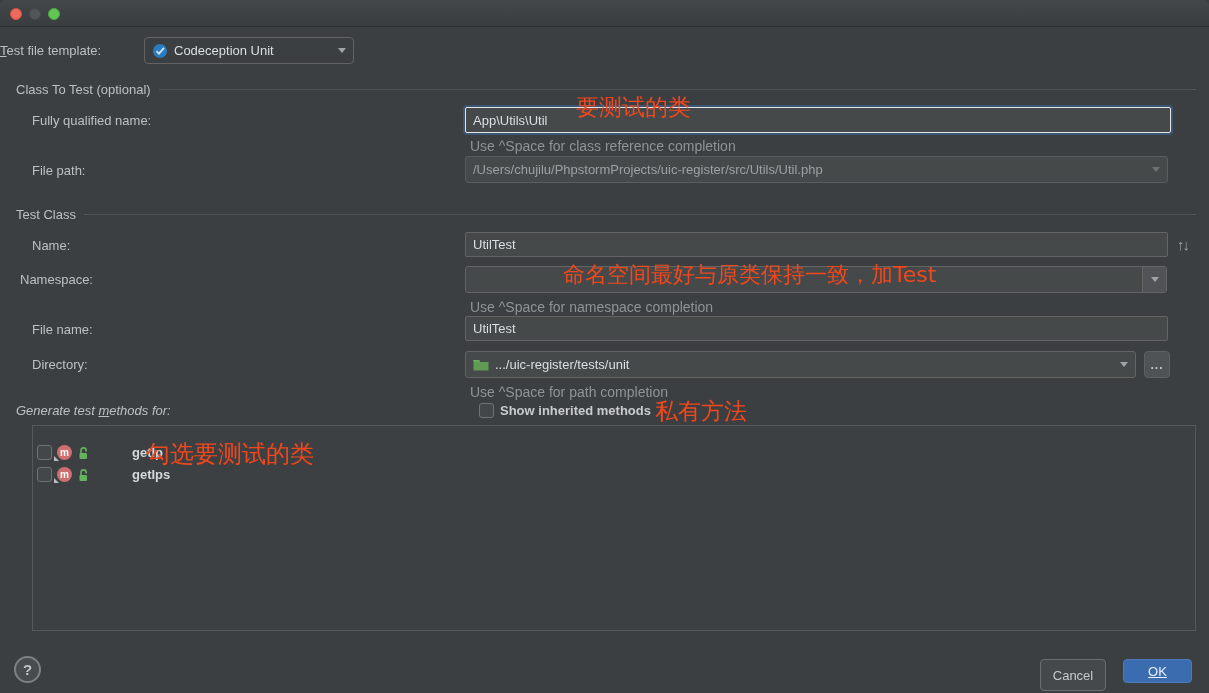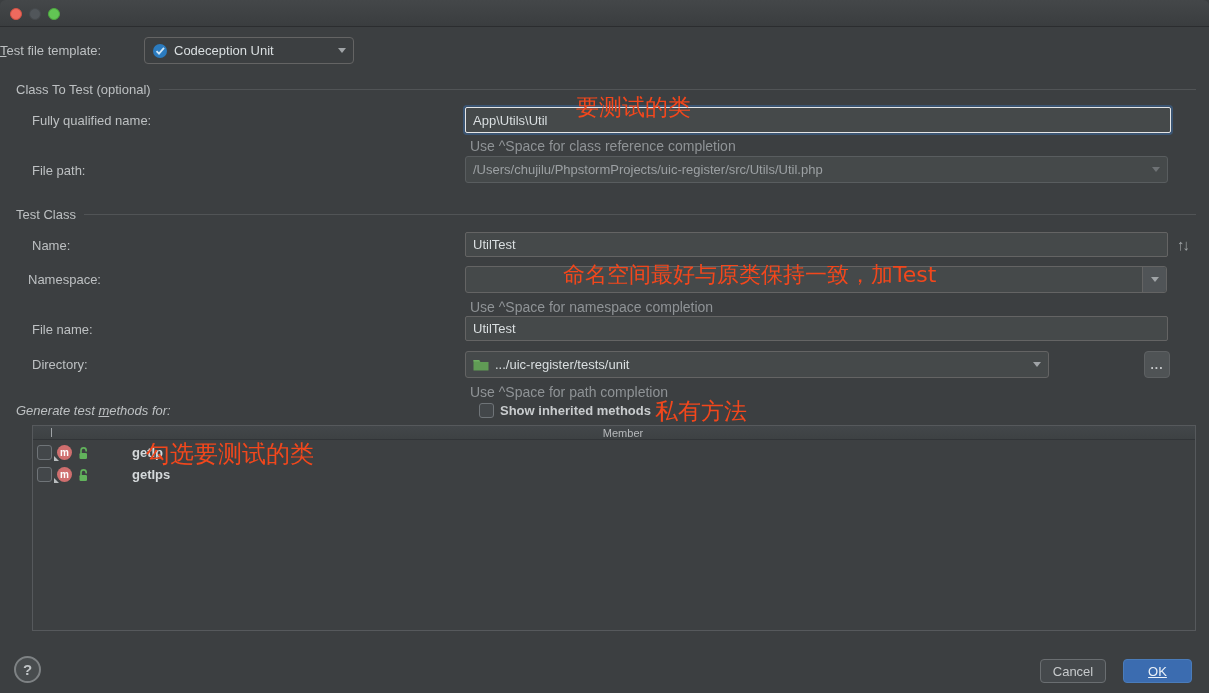--- a/index.html
+++ b/index.html
@@ -128,53 +128,49 @@
 
 <div class="section" style="top:207px;">
   <span>Test Class</span>
   <span class="rule"></span>
 </div>
 
 <div class="label" style="left:32px;top:238px;">Name:</div>
 <input class="text-input" style="left: 465px; top: 232px; width: 703px; height: 25px;" value="UtilTest">
 <div class="updown" style="left:1177px;top:236px;">↑↓</div>
 
-<div class="label" style="left:28px;top:272px;">Namespace:</div>
+<div class="label" style="left:20px;top:272px;">Namespace:</div>
 <div class="combo" style="left:465px;top:266px;width:702px;height:27px;">
   <span></span>
   <span class="arrow-btn">
       <span class="arrow"></span>
     </span>
 </div>
 <div class="hint" style="left:470px;top:299px;">Use ^Space for namespace completion</div>
 
 <div class="label" style="left:32px;top:322px;">File name:</div>
 <input class="text-input" style="left: 465px; top: 316px; width: 703px; height: 25px;" value="UtilTest">
 
 <div class="label" style="left:32px;top:357px;">Directory:</div>
-<div class="combo" style="left:465px;top:351px;width:584px;height:27px;">
+<div class="combo" style="left:465px;top:351px;width:671px;height:27px;">
   <svg class="folder-icon" viewBox="0 0 16 13">
     <path d="M0.5 2 h5.5 l1.5 2 h8 v8.5 h-15 z" fill="#609b55"></path>
     <path d="M0.5 2 h5.5 l1 1.4 h-6.5 z" fill="#6fae62"></path>
   </svg>
   <span>.../uic-register/tests/unit</span>
   <span class="arrow"></span>
 </div>
 <div class="btn browse" style="left:1144px;top:351px;width:26px;height:27px;font-size:12px;">...</div>
 <div class="hint" style="left:470px;top:384px;">Use ^Space for path completion</div>
 
 <div class="label" style="left:16px;top:403px;font-style:italic;"><span>Generate test </span><span class="u">m</span><span>ethods for:</span></div>
 <span class="checkbox" style="left:479px;top:403px;"></span>
 <div class="label" style="left:500px;top:403px;color:#c9ccce;font-weight:bold;">Show inherited methods</div>
 
 <div class="table">
-  <div class="thead">
-    <span class="divider"></span>
-    <span class="htext">Member</span>
-  </div>
   <div class="trow" style="top:16px;">
     <span class="checkbox"></span>
     <span class="method-ic">
         <span>m</span>
         <span class="ovr"></span>
       </span>
     <svg class="lock" width="13" height="14" viewBox="0 0 13 14">
       <path d="M4 7 V4.5 a2.6 2.6 0 0 1 5.2 0 V5.5" fill="none" stroke="#62b35c" stroke-width="1.6"></path>
       <rect x="2.5" y="7" width="7.5" height="6" rx="1.2" fill="#62b35c"></rect>
     </svg>
@@ -193,15 +189,15 @@
     <span class="mname">getIps</span>
   </div>
 </div>
 
 <div class="note" style="left:576px;top:92px;font-size:23px;">要测试的类</div>
 <div class="note" style="left:563px;top:260px;font-size:22px;">命名空间最好与原类保持一致，加Test</div>
 <div class="note" style="left:655px;top:396px;font-size:23px;">私有方法</div>
 <div class="note" style="left:146px;top:438px;font-size:24px;">勾选要测试的类</div>
 
 <div class="help">?</div>
-<div class="btn cancel" style="left:1040px;top:659px;width:66px;height:24px;">Cancel</div>
+<div class="btn cancel" style="left:1040px;top:659px;width:66px;height:32px;">Cancel</div>
 <div class="btn ok" style="left:1123px;top:659px;width:69px;height:24px;">OK</div>
 <div class="watermark">it603.com</div>
 
 </body></html>

